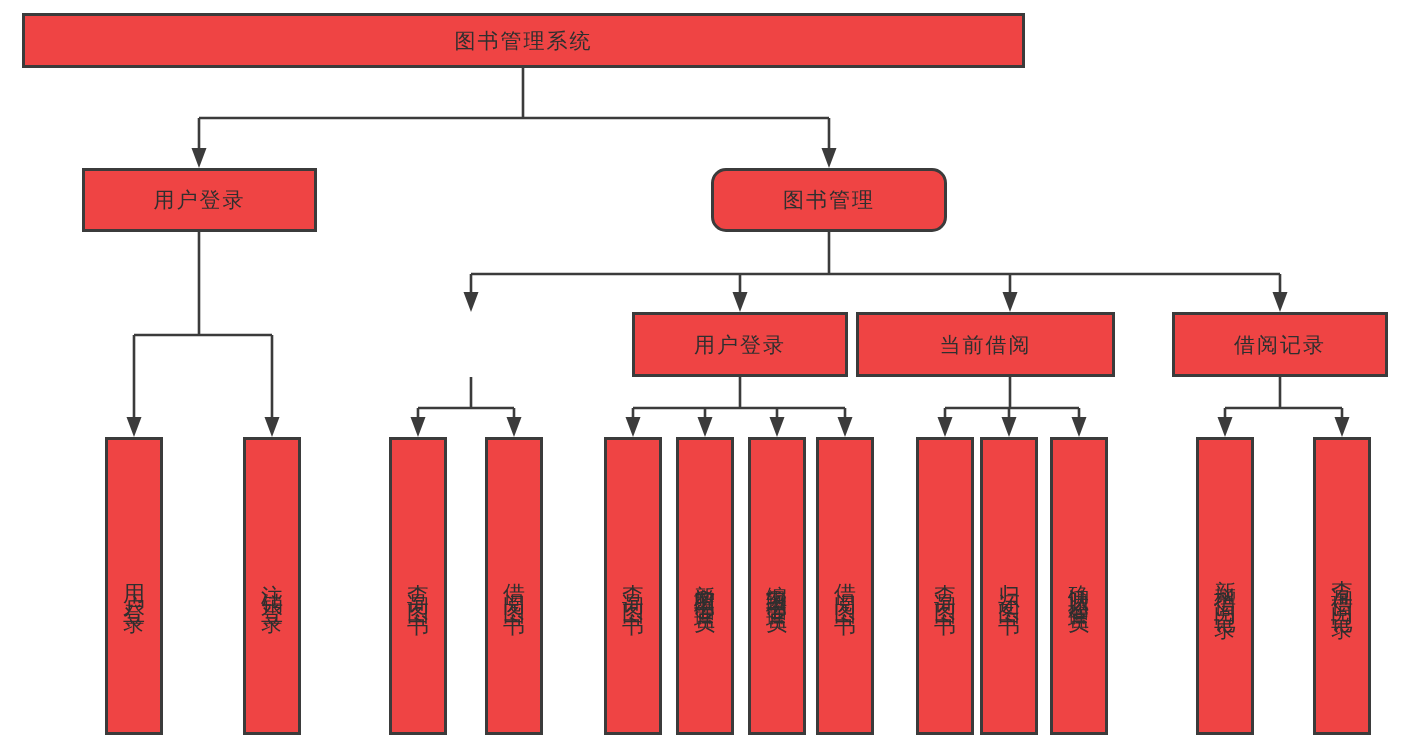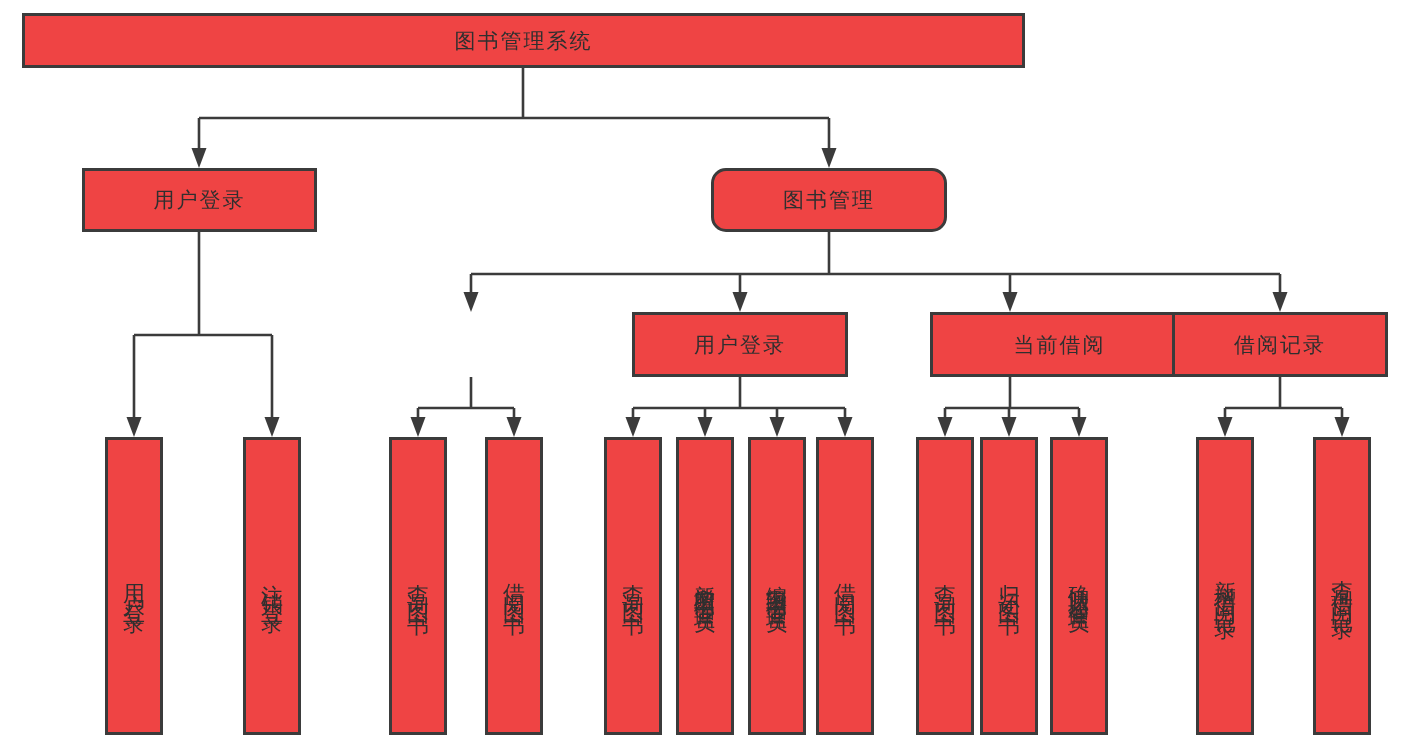--- a/index.html
+++ b/index.html
@@ -128,21 +128,21 @@
   <div class="node hbox" style="left:82px; top:168px; width:235px; height:64px;">
     <span>用户登录</span>
   </div>
   <div class="node hbox" style="left:711px; top:168px; width:236px; height:64px;border-radius:15px;">
     <span>图书管理</span>
   </div>
 
   <div class="node hbox" style="left:632px; top:312px; width:216px; height:65px;">
     <span>用户登录</span>
   </div>
-  <div class="node hbox" style="left:930px; top:312px; width:259px; height:65px;">
+  <div class="node hbox" style="left:856px; top:312px; width:259px; height:65px;">
     <span>当前借阅</span>
   </div>
   <div class="node hbox" style="left:1172px; top:312px; width:216px; height:65px;">
     <span>借阅记录</span>
   </div>
 
   <div class="node vbox" style="left:105px; top:437px; width:58px; height:298px;">
     <span class="vtext">用户登录</span>
   </div>
   <div class="node vbox" style="left:243px; top:437px; width:58px; height:298px;">

